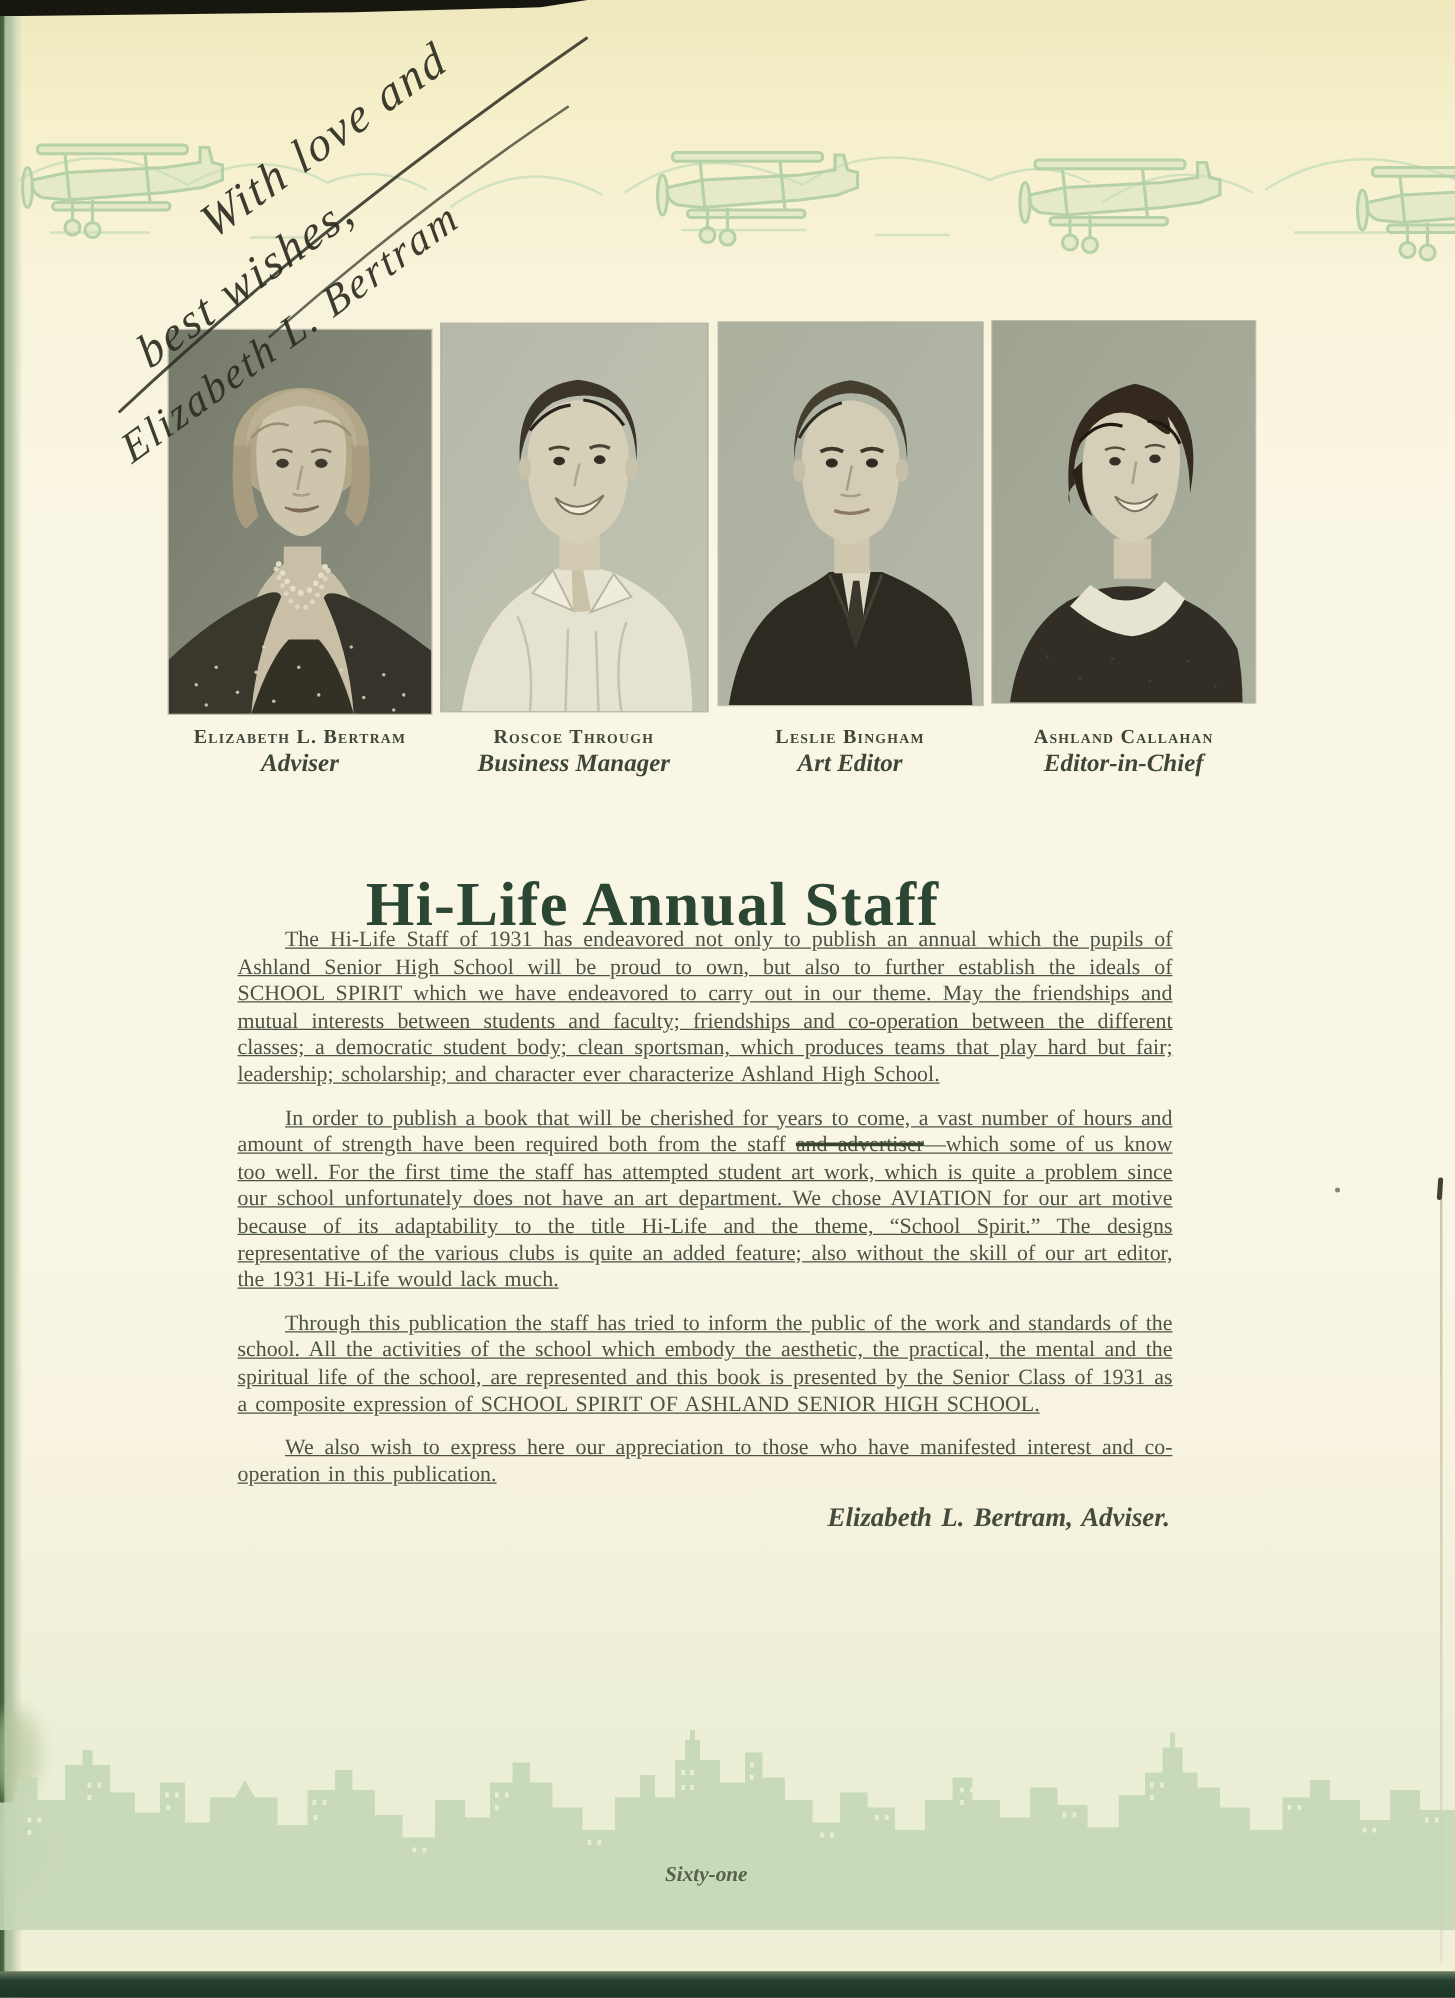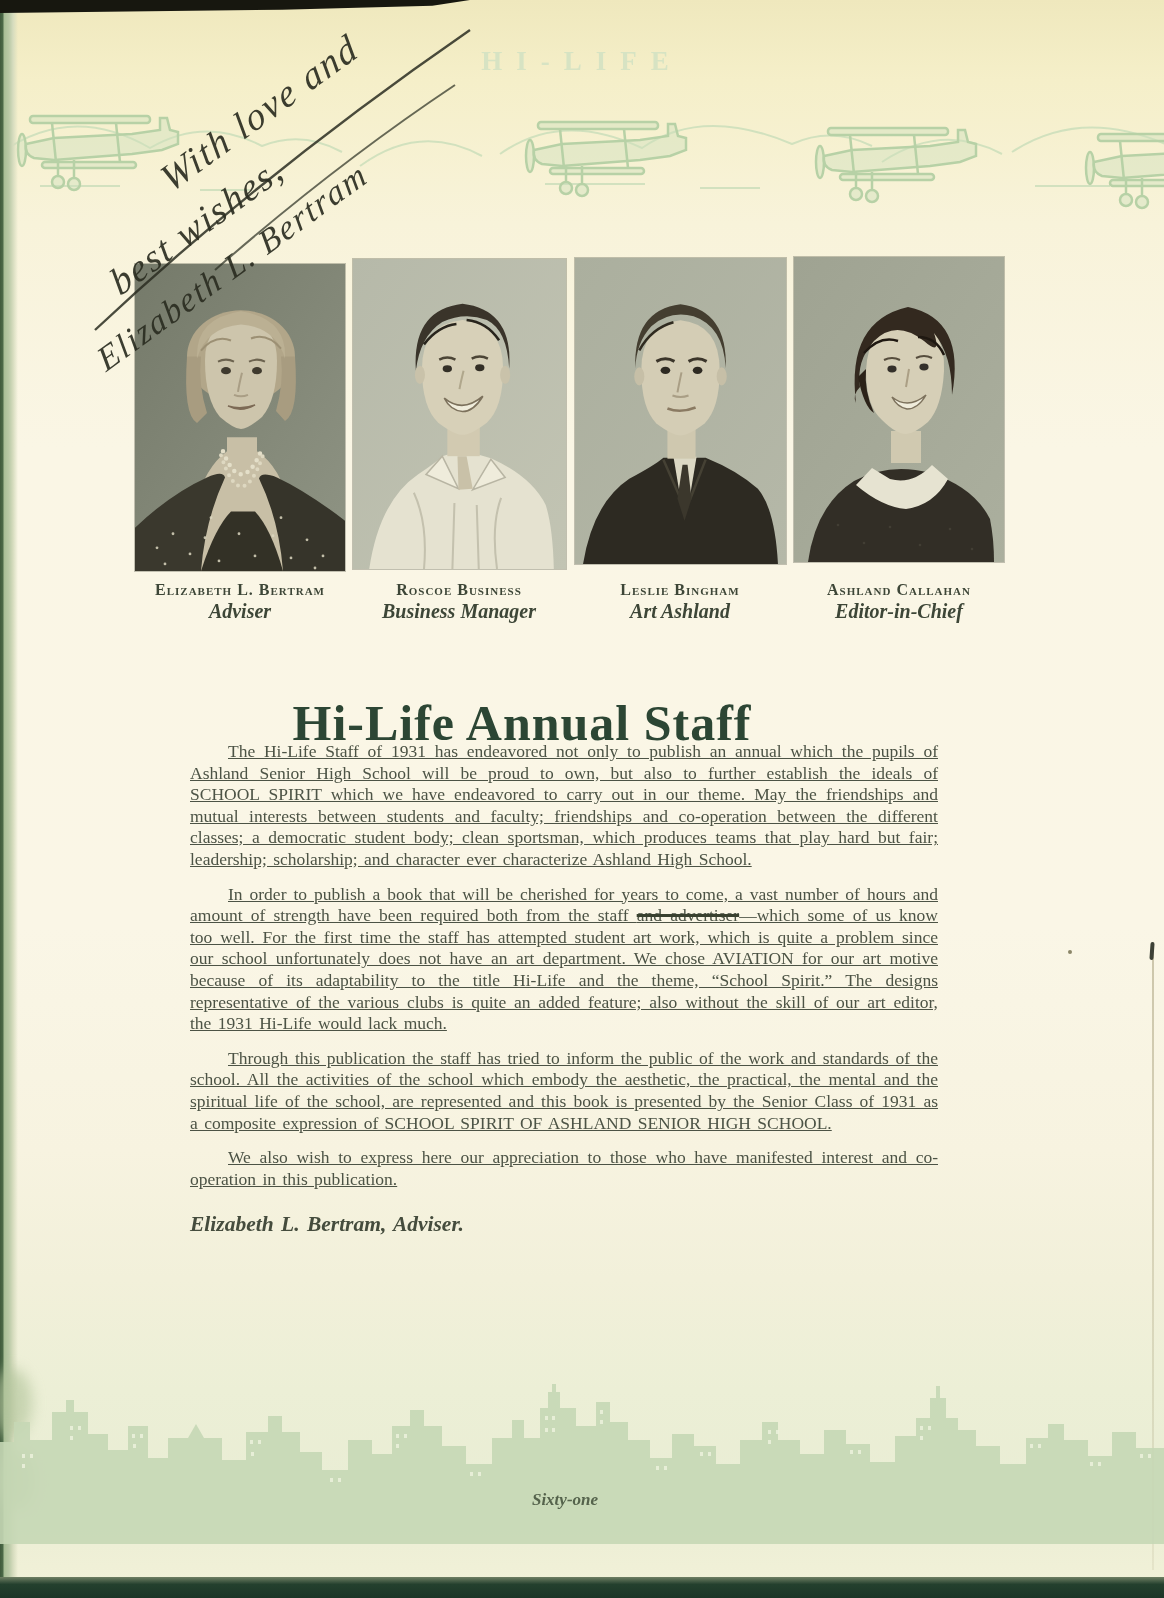--- a/index.html
+++ b/index.html
@@ -50,34 +50,33 @@
   .cap-name { font-variant:small-caps; font-weight:600; font-size:16px; letter-spacing:1px; }
   .cap-role { font-style:italic; font-weight:bold; font-size:20px; margin-top:1px; }
 
   
   .title { position:absolute; left:0; top:660px; width:1044px; text-align:center;
     font-size:50px; font-weight:bold; color:#2c4634; letter-spacing:1px; z-index:3; }
   .body-copy { position:absolute; left:190px; top:741px; width:748px; z-index:3;
     color:#4c5345; font-size:17.5px; line-height:21.6px; text-align:justify; word-spacing:2px; }
   .body-copy p { margin:0 0 13px 0; text-indent:38px;text-decoration:underline; }
   .struck { text-decoration:line-through; text-decoration-thickness:3px; text-decoration-color:#39412f;margin-top:33px; }
-  .signature { font-style:italic; font-weight:bold; font-size:21.5px;
-    margin-top:24px; padding-right:2px; color:#454c3d; }
+  .signature { text-align:right; font-style:italic; font-weight:bold; font-size:21.5px;
+    margin-top:14px; padding-right:2px; color:#454c3d; }
 
   
   .skyline { position:absolute; left:0; top:1382px; width:1164px; height:162px; z-index:2; }
   .page-number { position:absolute; left:0; top:1490px; width:1130px; text-align:center;
     font-style:italic; font-weight:bold; font-size:17px; color:#55634c; z-index:3; }
 </style>
 </head>
 <body>
 
 <div class="stage">
 
-  <div class="watermark">HI-LIFE</div>
 
   <svg class="deco-band" viewBox="0 0 1164 140" aria-hidden="true">
     <defs>
       <g id="bp" stroke="#b7d1a6" fill="#cfe0bd" fill-opacity=".45" stroke-width="2.5">
         <ellipse cx="8" cy="36" rx="4" ry="16"></ellipse>
         <path d="M12 30 L40 24 L118 20 L146 16 L146 4 L153 4 L156 16 L164 18 L164 30 L148 36 L118 40 L40 46 L20 44 Q10 40 12 30 Z"></path>
         <rect x="16" y="2" width="120" height="7" rx="3"></rect>
         <rect x="28" y="48" width="94" height="6" rx="3"></rect>
         <line x1="38" y1="9" x2="42" y2="48"></line>
         <line x1="102" y1="9" x2="106" y2="48"></line>
@@ -242,26 +241,26 @@
       <path d="M115 112 Q113 124 112 130" stroke="#ab9f85" stroke-width="2" fill="none"></path>
       <path d="M98 140 Q114 153 132 138 Q124 152 113 152 Q103 150 98 140 Z" fill="#efecdb" stroke="#7c715c" stroke-width="1.5"></path>
     </svg>
   </figure>
 
   <div class="caption" style="left:120px;top:581px">
     <div class="cap-name">Elizabeth L. Bertram</div>
     <div class="cap-role">Adviser</div>
   </div>
   <div class="caption" style="left:339px;top:581px">
-    <div class="cap-name">Roscoe Business</div>
+    <div class="cap-name">Roscoe Through</div>
     <div class="cap-role">Business Manager</div>
   </div>
   <div class="caption" style="left:560px;top:581px">
     <div class="cap-name">Leslie Bingham</div>
-    <div class="cap-role">Art Ashland</div>
+    <div class="cap-role">Art Editor</div>
   </div>
   <div class="caption" style="left:779px;top:581px">
     <div class="cap-name">Ashland Callahan</div>
     <div class="cap-role">Editor-in-Chief</div>
   </div>
 
   <h1 class="title">Hi-Life Annual Staff</h1>
 
   <div class="body-copy">
     <p>The Hi-Life Staff of 1931 has endeavored not only to publish an annual which the pupils of Ashland Senior High School will be proud to own, but also to further establish the ideals of SCHOOL SPIRIT which we have endeavored to carry out in our theme.  May the friendships and mutual interests between students and faculty; friendships and co-operation between the different classes; a democratic student body; clean sportsman, which produces teams that play hard but fair; leadership; scholarship; and character ever characterize Ashland High School.</p>

